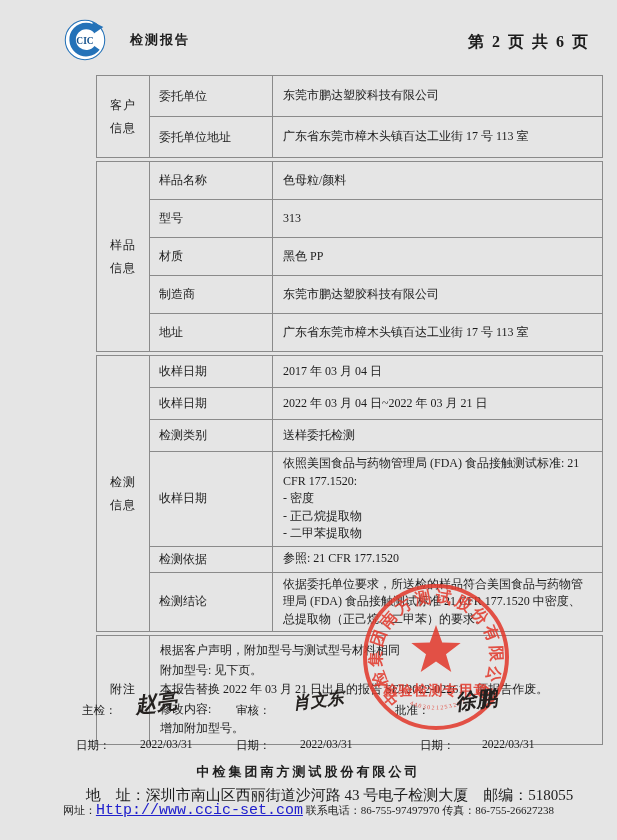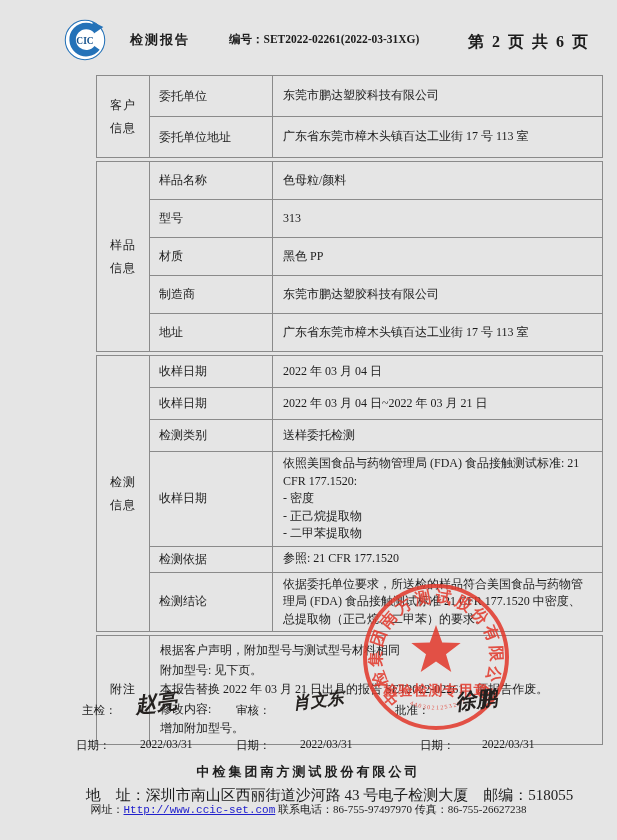--- a/index.html
+++ b/index.html
@@ -37,37 +37,36 @@
   .sig-ink {
     font-size:21px; font-style:italic; font-weight:bold;
     font-family: "DejaVu Serif", cursive, serif;
     transform: rotate(-7deg); color:#24211f; z-index:6;
   }
   
   .ftr { position:absolute; left:0; width:617px; text-align:center; }
   .ftr-company { top:763px; font-size:13px; font-weight:bold; letter-spacing:3px; }
   .ftr-line { top:786px; font-size:15px;padding-left:21px; }
   .ftr-line2 { top:802px; font-size:11px; }
-  a.site { color:#2020cc; text-decoration:underline; font-family:"Liberation Mono","DejaVu Sans Mono",monospace; font-size:11px; }
+  a.site { color:#2020cc; text-decoration:underline; font-family:"Liberation Mono","DejaVu Sans Mono",monospace; font-size:15px; }
 </style>
 </head>
 <body>
 
 <div class="page">
 
   <div class="hdr-logo">
     <svg viewBox="0 0 40 40" width="42" height="42">
       <circle cx="20" cy="20" r="18.8" fill="#ffffff" stroke="#2472b8" stroke-width="1"></circle>
       <path d="M 30.5,10.5 A 13,13 0 1 0 31.5,27.5" fill="none" stroke="#2472b8" stroke-width="6.2"></path>
       <path d="M 27,2.5 L 37.5,7.5 L 28.5,13.8 Z" fill="#2472b8"></path>
       <text x="20" y="23.5" text-anchor="middle" font-size="9" font-weight="bold" fill="#12508c">CIC</text>
     </svg>
   </div>
   <div class="hdr-title">检测报告</div>
-  <div class="hdr-no"><span>编号：</span><span>SET2022-02261(2022-03-31XG)</span></div>
   <div class="hdr-page">第 2 页 共 6 页</div>
 
   <div class="tables">
 
     <table class="sec t1">
       <tbody>
           <tr>
         <td class="cat" rowspan="2">客户
 信息</td>
         <td class="lbl">委托单位</td>
@@ -106,21 +105,21 @@
       </tr>
     </tbody>
       </table>
 
     <table class="sec t3">
       <tbody>
           <tr class="h27">
         <td class="cat" rowspan="6">检测
 信息</td>
         <td class="lbl">收样日期</td>
-        <td class="val">2022 年 03 月 04 日</td>
+        <td class="val">2017 年 03 月 04 日</td>
       </tr>
       <tr class="h27">
         <td class="lbl">收样日期</td>
         <td class="val">2022 年 03 月 04 日~2022 年 03 月 21 日</td>
       </tr>
       <tr class="h27">
         <td class="lbl">检测类别</td>
         <td class="val">送样委托检测</td>
       </tr>
       <tr>

